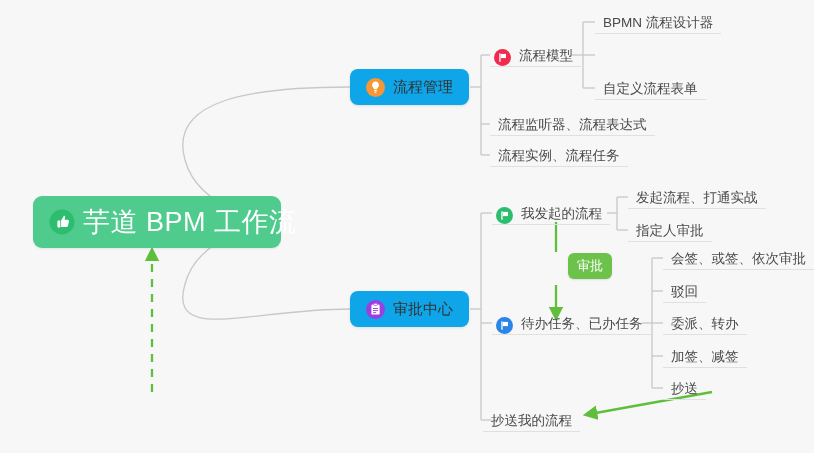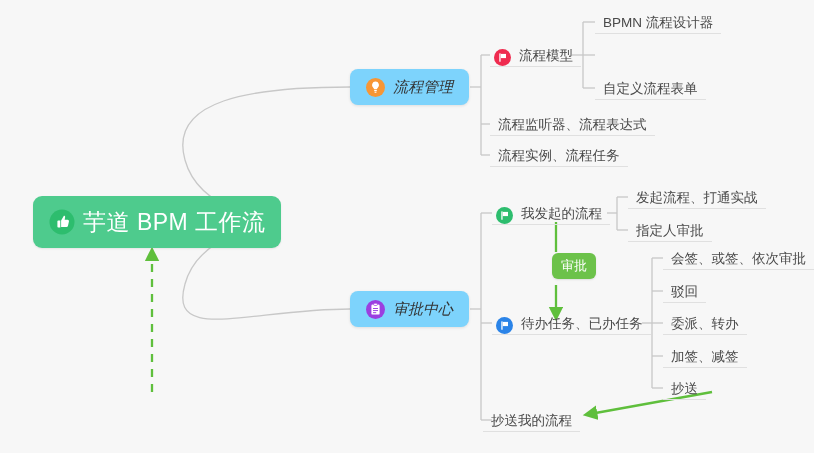--- a/index.html
+++ b/index.html
@@ -15,27 +15,26 @@
 
   .node{position:absolute;display:flex;align-items:center;box-sizing:border-box;white-space:nowrap;}
 
   
   .root{
     left:33px;top:196px;width:248px;height:52px;
     background:#4ecb8d;border-radius:9px;
     padding:0 16px;
     box-shadow:0 1px 2px rgba(0,0,0,.08);
   }
-  .root .label{color:#ffffff;font-size:23px;letter-spacing:.5px;}
+  .root .label{color:#ffffff;font-size:27px;letter-spacing:.5px;}
 
   
   .card{
-    background:#7dd3fc;border-radius:8px;height:36px;padding:0 16px;
+    background:#0ea5e9;border-radius:8px;height:36px;padding:0 16px;
     box-shadow:0 1px 3px rgba(0,0,0,.10);
-    font-style:italic;
   }
   .card .label{color:#333333;font-size:15px;}
 
   .n-process{left:350px;top:69px;}
   .n-approve{left:350px;top:291px;}
   .n-oa{left:40px;top:392px;height:38px;}
   .n-oa .label{font-size:15px;color:#333;}
 
   
   .leaf{
@@ -50,21 +49,21 @@
     display:inline-flex;align-items:center;justify-content:center;
     border-radius:50%;flex:none;margin-right:8px;
   }
   .ico svg{display:block;}
   .ico-lg{width:26px;height:26px;}
   .ico-md{width:19px;height:19px;}
   .ico-sm{width:17px;height:17px;}
 
   
   .badge{
-    position:absolute;left:552px;top:253px;
+    position:absolute;left:568px;top:253px;
     background:#6cc24a;border-radius:6px;
     padding:4px 9px;color:#fff;font-size:13px;
     box-shadow:0 1px 2px rgba(0,0,0,.10);
   }
 </style>
 </head>
 <body>
 
 <div id="canvas">
 

